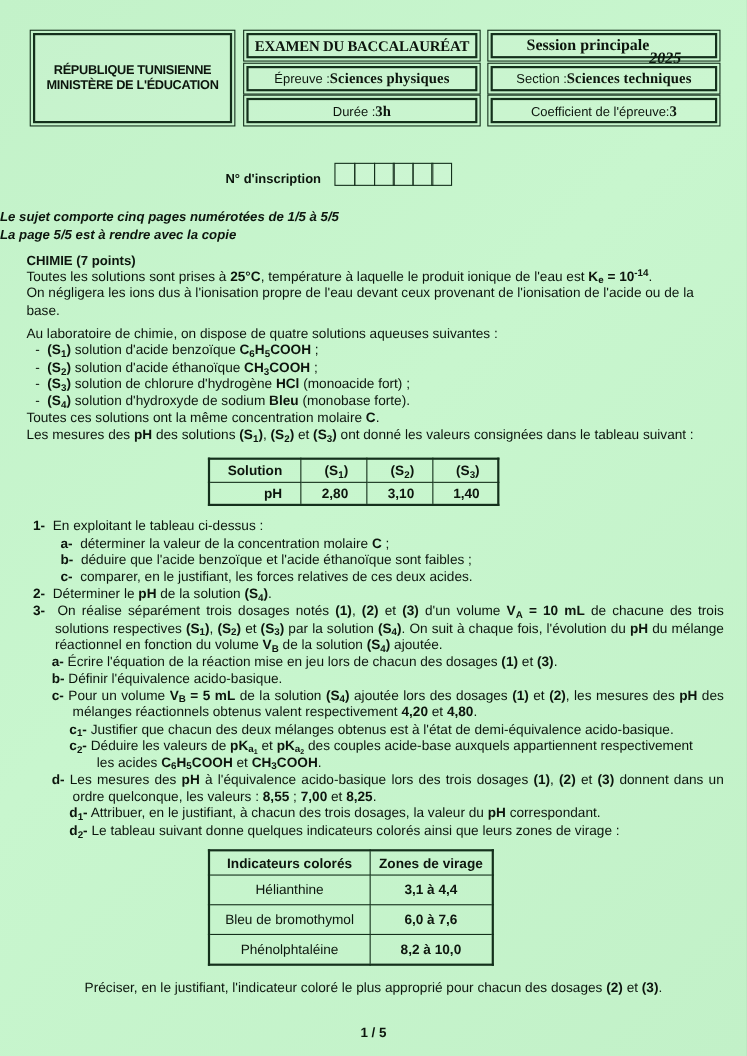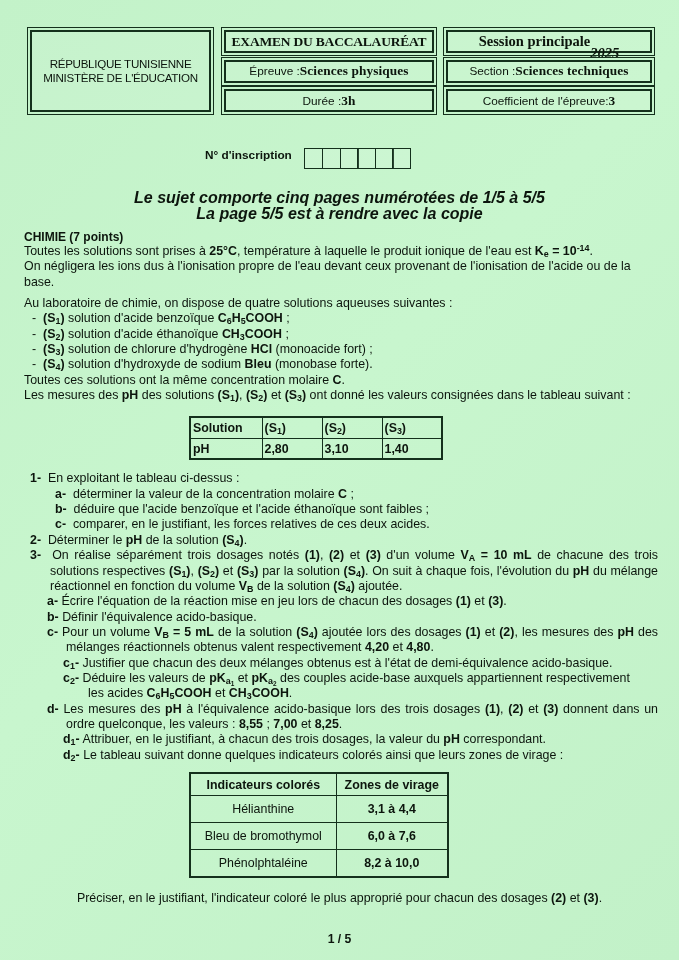--- a/index.html
+++ b/index.html
@@ -16,50 +16,50 @@
 
   
   .header{display:flex;margin:30px 23px 0 30px;}
   .hbox{
     border:2px solid #14301c;outline:1px solid #14301c;outline-offset:2px;
     background:rgba(255,255,255,0.06);
     display:flex;align-items:center;justify-content:center;text-align:center;
     box-sizing:border-box;
   }
   .hbox-left{width:181px;height:82px;flex-direction:column;
-    font-weight:normal;font-size:11.6px;line-height:14.5px;letter-spacing:-0.3px;}
+    font-weight:bold;font-size:11.6px;line-height:14.5px;letter-spacing:-0.3px;}
   .hcol{display:flex;flex-direction:column;justify-content:space-between;height:82px;}
   .hcol-mid{width:210px;margin-left:13px;}
   .hcol-right{width:206px;margin-left:12px;}
   .hrow{height:23px;font-size:11.8px;}
   .exam-title{font-family:"Liberation Serif",serif;font-weight:bold;font-size:13.5px;letter-spacing:-0.2px;}
   .session-title{font-family:"Liberation Serif",serif;font-weight:bold;font-size:14.5px;}
   .session-title i{font-style:italic;margin-top:23px;}
 
   
-  .ins-row{display:flex;align-items:flex-start;margin:36px 0 0 205px;}
+  .ins-row{display:flex;align-items:flex-end;margin:36px 0 0 205px;}
   .ins-label{font-weight:bold;font-size:11.8px;}
   .ins-cells{display:flex;margin-left:14px;}
   .ins-cell{width:19px;height:21px;border:1.4px solid #14301c;margin-left:-1.4px;box-sizing:border-box;background:rgba(255,255,255,0.10);}
 
   
-  .notice{margin-top:21px;text-align:center;font-weight:bold;font-style:italic;font-size:16px;line-height:15.5px;}
+  .notice{margin-top:21px;text-align:left;font-weight:bold;font-style:italic;font-size:12px;line-height:15.5px;}
   .h-chimie{margin:9px 0 0 24px;font-size:12px;font-weight:bold;}
   .h-exo{margin:4px 0 3px 24px;font-size:13.6px;font-weight:bold;}
 
   
   .body-lines,.questions{margin:0 21px 0 24px;font-size:12.4px;line-height:15.35px;}
   .line{min-height:15px;}
   .gap-top{margin-top:6px;}
   .bullet{padding-left:8px;}
 
   
   .ph-table{border-collapse:collapse;margin:13px 0 0 189px;border:2px solid #14301c;}
-  .ph-table td{border:1.6px solid #14301c;text-align:left;vertical-align:middle;
-    font-weight:bold;font-size:12.4px;height:21px;padding:0 2px;box-sizing:border-box;}
+  .ph-table td{border:1.6px solid #14301c;text-align:right;vertical-align:middle;
+    font-weight:bold;font-size:12.4px;height:21px;padding:0 16px;box-sizing:border-box;}
   .ph-table td:nth-child(1){width:72px;}
   .ph-table td:nth-child(n+2){width:60px;}
 
   
   .questions{margin-top:11px;}
   .qline{min-height:15px;}
   .lvl0{padding-left:26px;text-indent:-20px;}
   .lvl1{padding-left:50px;text-indent:-19px;}
   .lvl1b{padding-left:42px;text-indent:-19px;}
   .lvl2{padding-left:62px;text-indent:-23px;}

